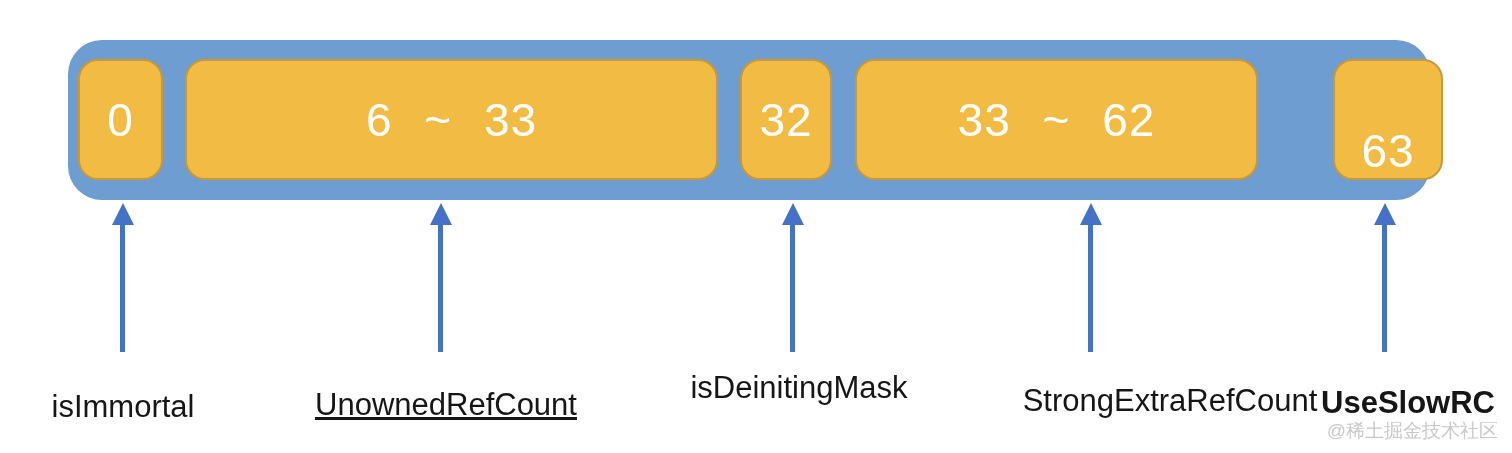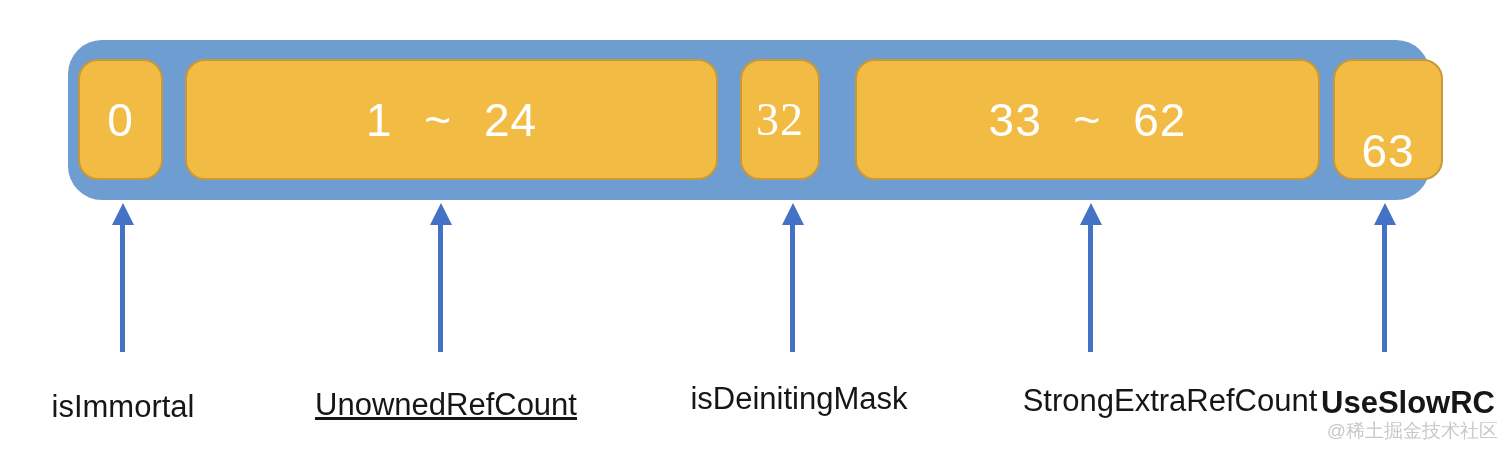--- a/index.html
+++ b/index.html
@@ -44,22 +44,22 @@
     align-items: center;
     justify-content: center;
     color: #ffffff;
     font-size: 46px;
     font-weight: 400;
     word-spacing: 18px;
     letter-spacing: 1px;
   }
   .seg-0 { left: 10px;   width: 85px;  }
   .seg-1 { left: 117px;  width: 533px; }
-  .seg-2 { left: 672px;  width: 80px; font-family: Liberation Serif, serif;  }
-  .seg-3 { left: 787px;  width: 465px; }
+  .seg-2 { left: 672px;  width: 92px;  }
+  .seg-3 { left: 787px;  width: 403px; }
   .seg-4 { left: 1265px; width: 110px; align-items: flex-end;  }
 
   
   .arrow {
     position: absolute;
     width: 5px;
     height: 128px;
     top: 224px;
     background: var(--arrow);
   }
@@ -83,42 +83,42 @@
   
   .label {
     position: absolute;
     transform: translateX(-50%);
     font-size: 31px;
     color: var(--label-text);
     white-space: nowrap;
   }
   .label-0 { left: 123px;  top: 389px; }
   .label-1 { left: 446px;  top: 387px; text-decoration: underline; }
-  .label-2 { left: 799px;  top: 381px; }
+  .label-2 { left: 799px;  top: 370px; }
   .label-3 { left: 1170px; top: 383px; }
   .label-4 { left: 1408px; top: 385px; font-weight: bold; }
 
   .watermark {
     position: absolute;
     right: 14px;
     top: 418px;
     font-size: 19px;
     color: var(--watermark);
     white-space: nowrap;
   }
 </style>
 </head>
 <body>
 
 <div class="bitfield">
   <div class="seg seg-0">
     <span>0</span>
   </div>
   <div class="seg seg-1">
-    <span>1 ~ 24</span>
+    <span>6 ~ 33</span>
   </div>
   <div class="seg seg-2">
     <span>32</span>
   </div>
   <div class="seg seg-3">
     <span>33 ~ 62</span>
   </div>
   <div class="seg seg-4">
     <span>63</span>
   </div>

